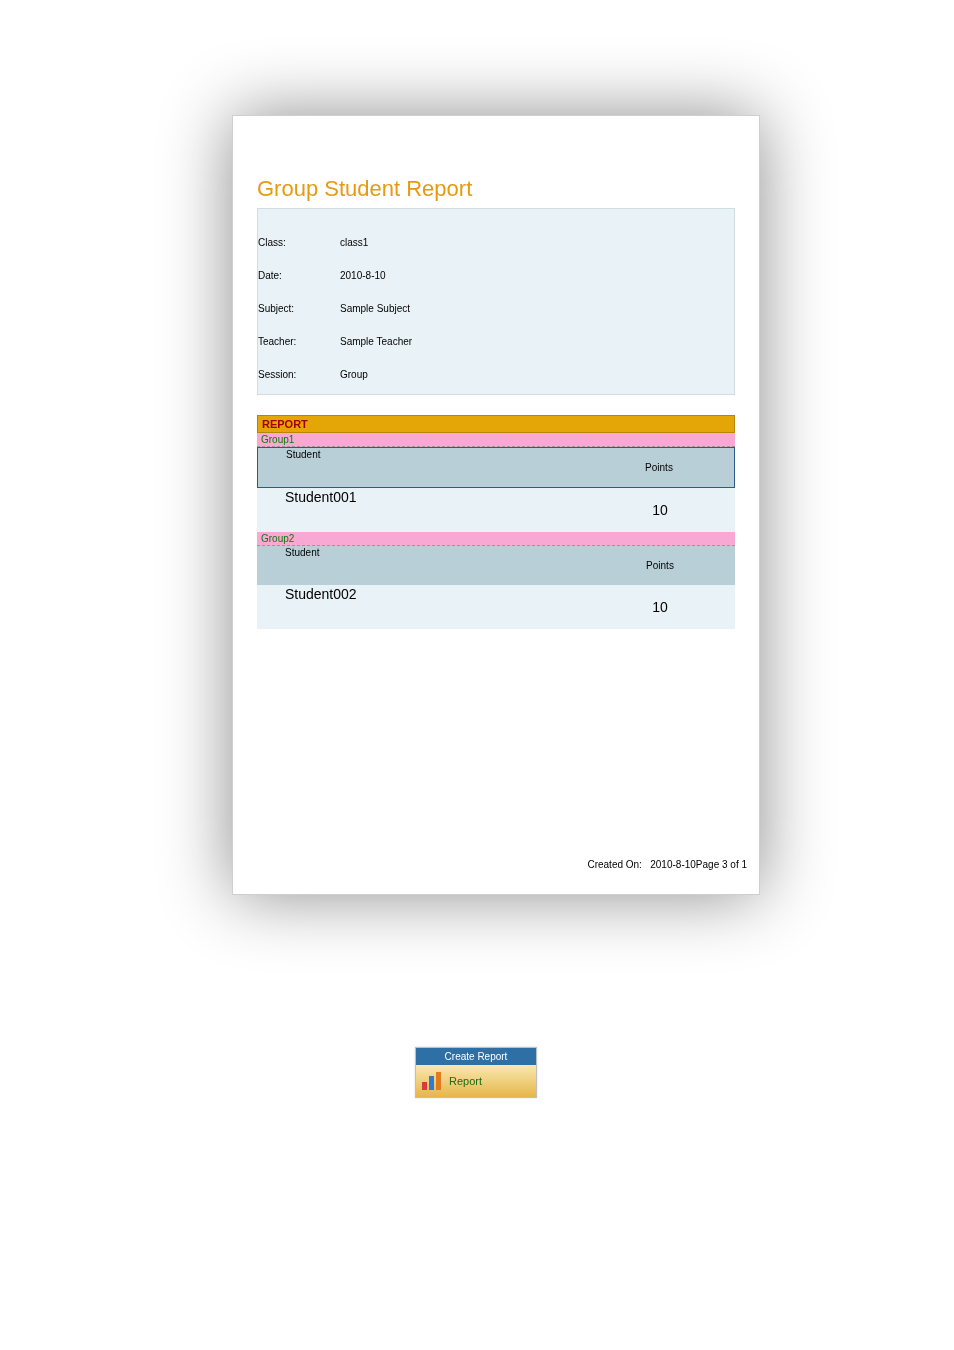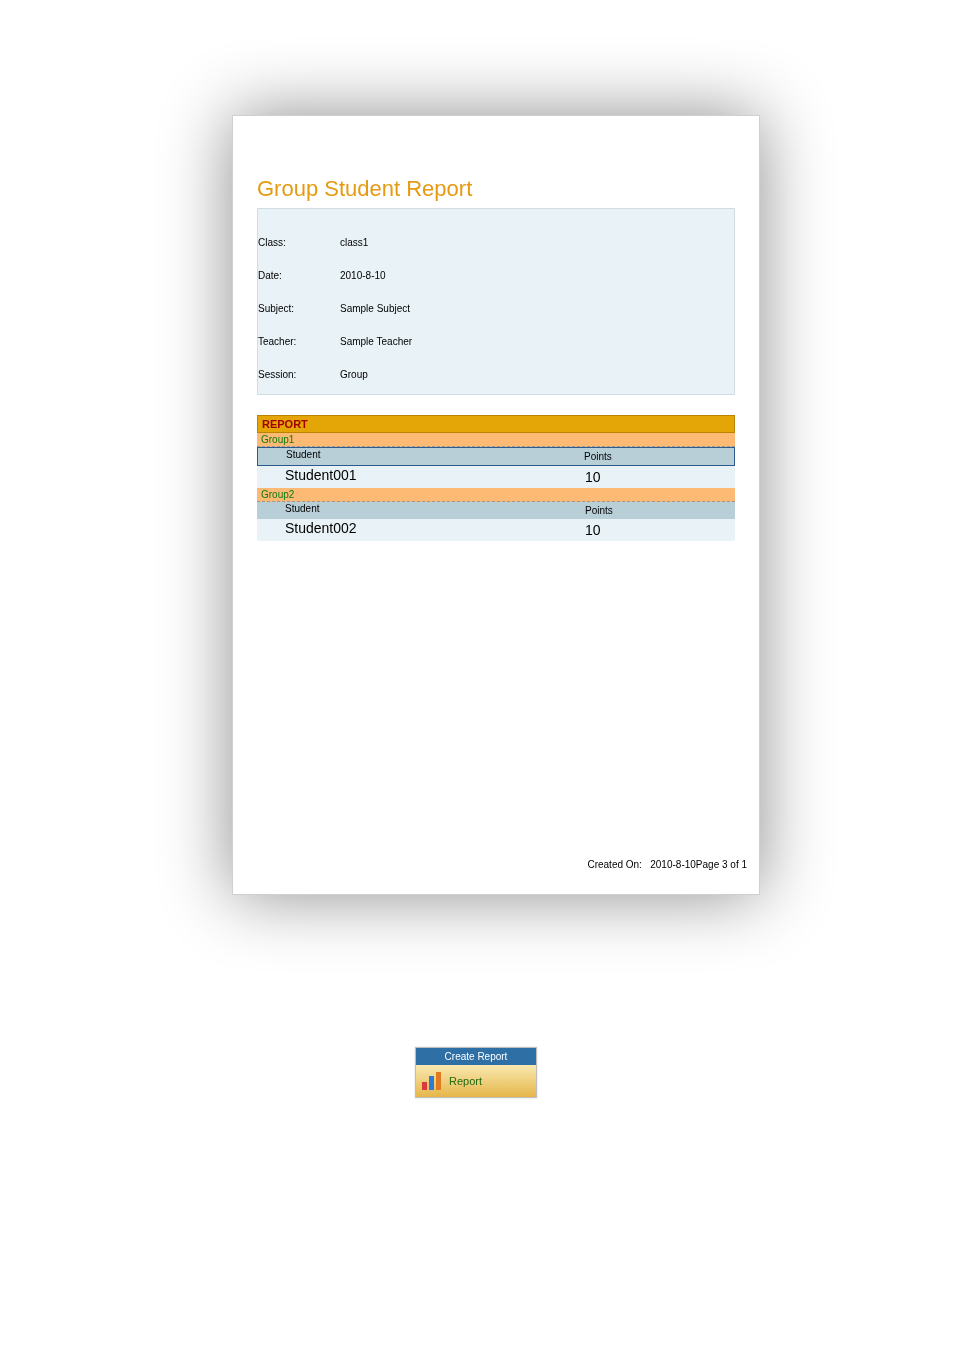--- a/index.html
+++ b/index.html
@@ -69,21 +69,21 @@
   }
   .report-header {
     background: #e4a506;
     color: #a00000;
     font-weight: bold;
     font-size: 11px;
     padding: 2px 4px;
     border: 1px solid #b88500;
   }
   .group-name {
-    background: #fdba74;
+    background: #f9a8d4;
     color: #0a7a10;
     font-size: 10px;
     padding: 1px 4px;
     border-bottom: 1px dashed #999;
   }
   .group-header-row {
     display: flex;
     background: #b9cfd8;
     border: 1px solid #2b5a8c;
     font-size: 10px;
@@ -91,21 +91,22 @@
   .group-header-row.alt {
     border: none;
     background: #b9cfd8;
   }
   .col-student {
     flex: 1;
     padding: 1px 0 1px 28px;
   }
   .col-points {
     width: 150px;
-    padding: 3px 0;
+    text-align: center;
+    padding: 14px 0;
   }
   .group-data-row {
     display: flex;
     background: #e9f2f6;
     font-size: 14px;
   }
   .footer-row {
     position: absolute;
     bottom: 24px;
     left: 24px;

